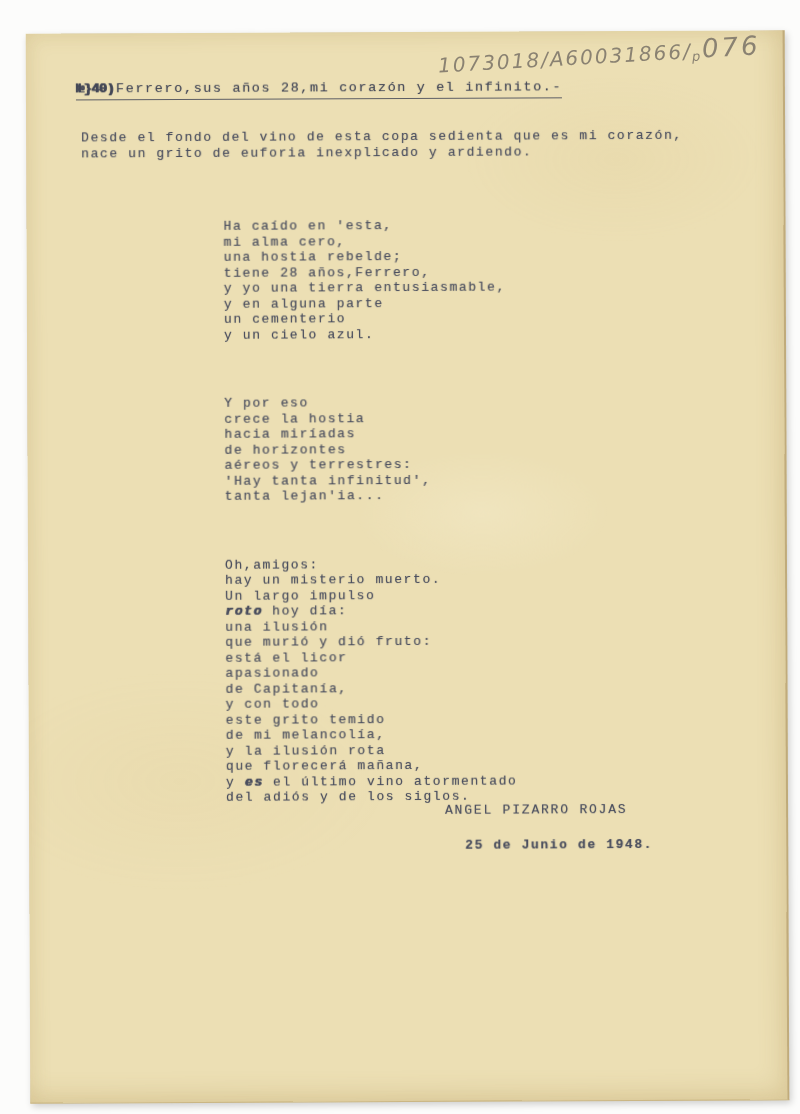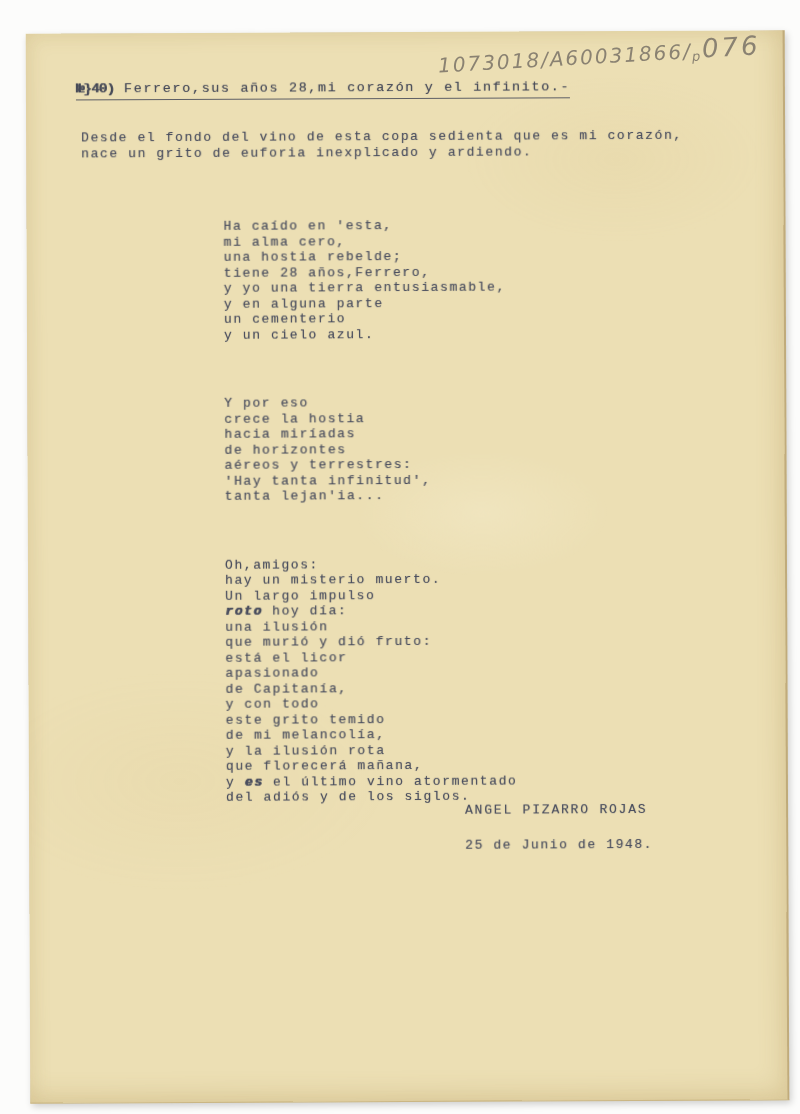--- a/index.html
+++ b/index.html
@@ -43,30 +43,30 @@
   .tline{min-height:15.5px;}
   .tline b{font-weight:bold;text-shadow:.7px 0 currentColor,0 0 1px rgba(60,64,80,.6);font-style:italic;}
   .title{
     position:absolute;left:50px;top:48px;
     margin:0;font-size:13.5px;font-weight:normal;
     color:#434756;
     border-bottom:1.5px solid rgba(67,71,86,.85);
     padding-bottom:2px;
   }
   .title-prefix{
-    font-weight:normal;
+    font-weight:bold;
     letter-spacing:-0.5px;
-    margin-right:10px;
+    margin-right:2px;
     text-shadow:1px 0 currentColor,0 0 1px rgba(60,64,80,.7);
   }
   .intro{position:absolute;left:55px;top:97px;}
   .poem{position:absolute;left:197px;top:155px;}
   .stanza{margin:0 0 22px 0;}
-  .signature{position:absolute;left:436px;top:771px;letter-spacing:1.8px;}
-  .date{position:absolute;left:436px;top:806px;}
+  .signature{position:absolute;left:416px;top:771px;letter-spacing:1.8px;}
+  .date{position:absolute;left:436px;top:806px;font-weight:bold;}
   
   .annotation{
     position:absolute;left:412px;top:8px;width:330px;
     transform:rotate(-3deg);
     font-family:"DejaVu Sans", sans-serif;
     font-style:italic;
     color:#8a8272;
     letter-spacing:2px;
     white-space:nowrap;
   }

